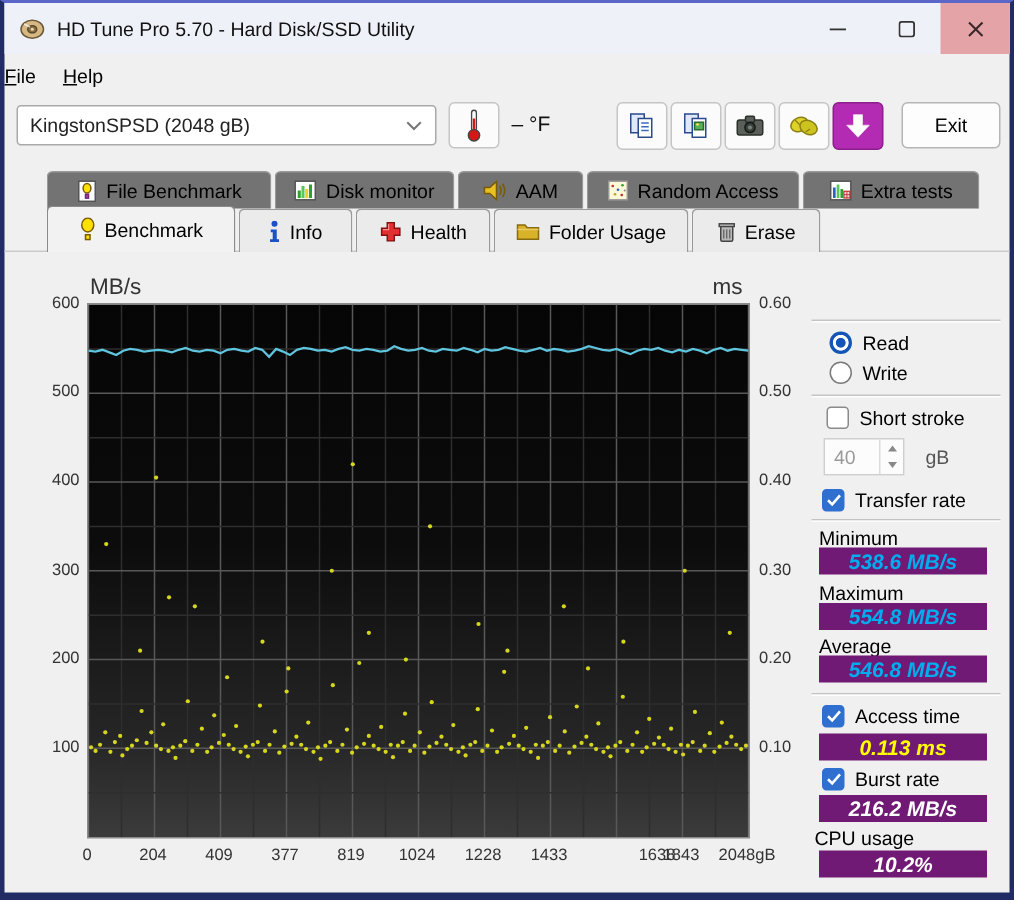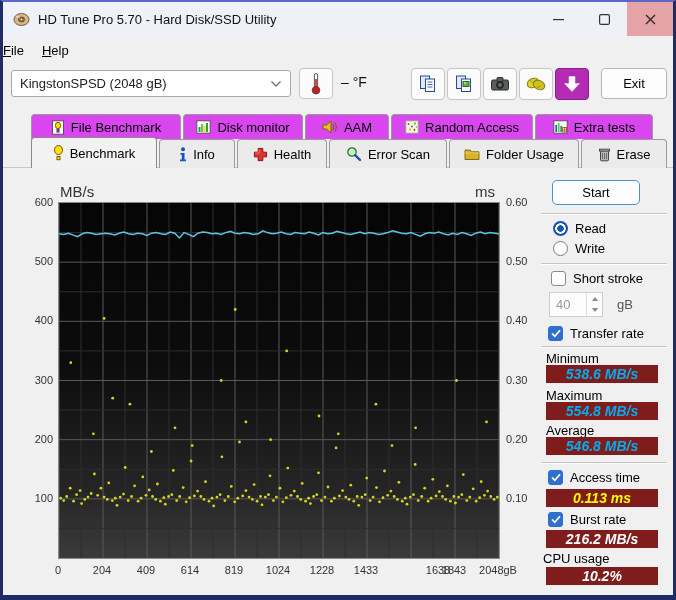--- a/index.html
+++ b/index.html
@@ -44,21 +44,21 @@
               font-size:13px; color:#000; display:flex; align-items:center; justify-content:center; }
 
   
   .tabs { position:absolute; left:0; top:110px; width:670px; height:56px; }
   .tabrow { position:absolute; left:28px; display:flex; gap:2px; }
   .row1 { top:2px; height:25px; }
   .row2 { top:27px; height:29px; }
   .tab { display:flex; align-items:center; justify-content:center; gap:6px;
          background:#ebebeb; border:1px solid #9a9a9a; border-bottom:none;
          border-radius:4px 4px 0 0; font-size:13px; color:#000; height:100%; }
-  .row1 .tab { background:#d946ef;text-align:right; }
+  .row1 .tab { background:#737373;text-align:right; }
   .tab.active { background:#f2f2f2; height:31px; margin-top:-2px; z-index:3;
                 border-color:#8a8a8a; }
   .tabs .baseline { position:absolute; left:0; top:55px; width:670px; height:1px; background:#c9c9c9; }
 
   
   .plot { position:absolute; left:55px; top:200px; width:442px; height:357px;
           border:1px solid #8a8a8a;
           background:linear-gradient(180deg,#050505 0%,#0c0c0c 45%,#262626 82%,#3b3b3b 100%); }
   .plot svg { display:block; }
   .axis-unit { position:absolute; font-size:15px; color:#333; }
@@ -83,21 +83,21 @@
   .cb.unchecked { background:#fff; border:1px solid #8a8a8a; }
   .spinner { position:absolute; left:546px; top:290px; width:54px; height:25px;
              background:#fcfcfc; border:1px solid #cfcfcf; display:flex; }
   .spinner .val { flex:1; font-size:13px; color:#9a9a9a; display:flex; align-items:center; padding-left:6px; }
   .spinner .btns { width:16px; border-left:1px solid #dcdcdc; display:flex; flex-direction:column; }
   .spinner .sbtn { flex:1; display:flex; align-items:center; justify-content:center; }
   .arrow-up { width:0; height:0; border-left:3px solid transparent; border-right:3px solid transparent; border-bottom:4px solid #888; }
   .arrow-dn { width:0; height:0; border-left:3px solid transparent; border-right:3px solid transparent; border-top:4px solid #888; }
   .unit-gb { position:absolute; left:614px; top:295px; font-size:13px; color:#555; }
   .plabel { position:absolute; font-size:13px; color:#000; }
-  .vbox { position:absolute; width:112px; height:18px; background:#7f1d1d;
+  .vbox { position:absolute; width:112px; height:18px; background:#701a75;
           display:flex; align-items:center; justify-content:center;
           font-size:14px; font-weight:bold; font-style:italic; }
   .vbox.cyan { color:#00aeef; }
   .vbox.yellow { color:#ffff00; }
   .vbox.white { color:#ffffff; }
 </style>
 </head>
 <body>
 
 <div class="window">
@@ -257,28 +257,20 @@
         </svg>
         <span>Info</span>
       </div>
       <div class="tab" style="width:90px">
         <svg width="15" height="15" viewBox="0 0 16 16">
           <path d="M5.5 1.5 h5 v4 h4 v5 h-4 v4 h-5 v-4 h-4 v-5 h4 Z" fill="#e03030" stroke="#801010" stroke-width="1"></path>
           <path d="M6.5 2.5 v4 h-4" fill="none" stroke="#ff9090" stroke-width="0.8"></path>
         </svg>
         <span>Health</span>
       </div>
-      <div class="tab" style="width:118px">
-        <svg width="16" height="16" viewBox="0 0 16 16">
-          <circle cx="6" cy="6" r="4.2" fill="#c8ecc8" stroke="#1a7a1a" stroke-width="1.2"></circle>
-          <path d="M9.2 9.2 L14 14" stroke="#2050b0" stroke-width="2.4" stroke-linecap="round"></path>
-          <path d="M4 4.5 q1 -1.5 2.5 -1" fill="none" stroke="#ffffff" stroke-width="0.9"></path>
-        </svg>
-        <span>Error Scan</span>
-      </div>
       <div class="tab" style="width:130px">
         <svg width="16" height="14" viewBox="0 0 16 14">
           <path d="M1 3.5 L1 12.5 L15 12.5 L15 4.8 L7.5 4.8 L6 3 L1 3 Z" fill="#d8b228" stroke="#8a6a10"></path>
           <path d="M1 6 L15 6" stroke="#e8cc60" stroke-width="1"></path>
         </svg>
         <span>Folder Usage</span>
       </div>
       <div class="tab" style="width:86px">
         <svg width="13" height="15" viewBox="0 0 13 15">
           <rect x="2.5" y="3.8" width="8" height="10" rx="1" fill="#b8b8b8" stroke="#444"></rect>
@@ -306,21 +298,21 @@
       <span class="tick ytickR" style="top: 59.1667px;">0.50</span>
       <span class="tick ytickR" style="top: 118.333px;">0.40</span>
       <span class="tick ytickR" style="top: 177.5px;">0.30</span>
       <span class="tick ytickR" style="top: 236.667px;">0.20</span>
       <span class="tick ytickR" style="top: 295.833px;">0.10</span>
     </div>
   <div class="tickwrap" id="xticks" style="left:55px; top:562px; width:442px; height:16px;">
       <span class="tick xtick" style="left: 0px;">0</span>
       <span class="tick xtick" style="left: 44px;">204</span>
       <span class="tick xtick" style="left: 88px;">409</span>
-      <span class="tick xtick" style="left: 132px;">614</span>
+      <span class="tick xtick" style="left: 132px;">377</span>
       <span class="tick xtick" style="left: 176px;">819</span>
       <span class="tick xtick" style="left: 220px;">1024</span>
       <span class="tick xtick" style="left: 264px;">1228</span>
       <span class="tick xtick" style="left: 308px;">1433</span>
       <span class="tick xtick" style="left: 352px; margin-left: 28px;">1638</span>
       <span class="tick xtick" style="left: 396px;">1843</span>
       <span class="tick xtick" style="left: 440px;">2048gB</span>
     </div>
 
   <div class="plot">
@@ -527,23 +519,20 @@
         <circle cx="279.3" cy="230.8" r="1.4" fill="#d6d61e"></circle>
         <circle cx="316.9" cy="201.2" r="1.4" fill="#d6d61e"></circle>
         <circle cx="333.0" cy="242.6" r="1.4" fill="#d6d61e"></circle>
         <circle cx="356.6" cy="224.8" r="1.4" fill="#d6d61e"></circle>
         <circle cx="397.5" cy="177.5" r="1.4" fill="#d6d61e"></circle>
         <circle cx="427.5" cy="218.9" r="1.4" fill="#d6d61e"></circle>
         <polyline points="0.0,30.8 4.6,31.4 9.3,30.2 13.9,31.9 18.5,33.7 23.2,30.8 27.8,29.6 32.4,30.2 37.1,31.4 41.7,30.8 46.3,30.2 50.9,30.8 55.6,31.9 60.2,30.2 64.8,29.0 69.5,30.8 74.1,31.4 78.7,30.2 83.4,30.8 88.0,32.5 92.6,30.2 97.3,29.6 101.9,30.8 106.5,31.4 111.2,29.0 115.8,30.2 120.4,34.9 125.1,29.6 129.7,31.4 134.3,33.7 138.9,30.2 143.6,29.0 148.2,29.6 152.8,30.8 157.5,30.2 162.1,31.4 166.7,29.6 171.4,28.4 176.0,30.2 180.6,30.8 185.3,29.6 189.9,30.2 194.5,31.4 199.2,30.8 203.8,27.8 208.4,29.6 213.1,30.8 217.7,30.2 222.3,29.0 226.9,30.8 231.6,31.4 236.2,29.6 240.8,30.2 245.5,30.8 250.1,29.0 254.7,30.2 259.4,31.9 264.0,29.6 268.6,30.8 273.3,30.2 277.9,28.4 282.5,29.6 287.2,30.8 291.8,31.4 296.4,30.2 301.1,29.0 305.7,30.8 310.3,29.6 314.9,30.2 319.6,31.4 324.2,30.8 328.8,29.6 333.5,27.8 338.1,29.0 342.7,30.2 347.4,30.8 352.0,29.6 356.6,31.4 361.3,33.1 365.9,30.8 370.5,29.6 375.2,30.2 379.8,29.0 384.4,30.8 389.1,31.9 393.7,30.2 398.3,31.4 402.9,29.6 407.6,30.8 412.2,32.5 416.8,30.2 421.5,29.0 426.1,30.8 430.7,29.6 435.4,30.2 440.0,30.8" fill="none" stroke="#5fc4de" stroke-width="1.5"></polyline>
       </svg>
   </div>
 
-  <div class="start-btn">
-    <span>Start</span>
-  </div>
   <div class="panel-sep" style="left:538px; top:211px;"></div>
 
   <div class="ctl" style="left:550px; top:219px;">
     <span class="radio sel"></span>
     <span>Read</span>
   </div>
   <div class="ctl" style="left:550px; top:239px;">
     <span class="radio unsel"></span>
     <span>Write</span>
   </div>

